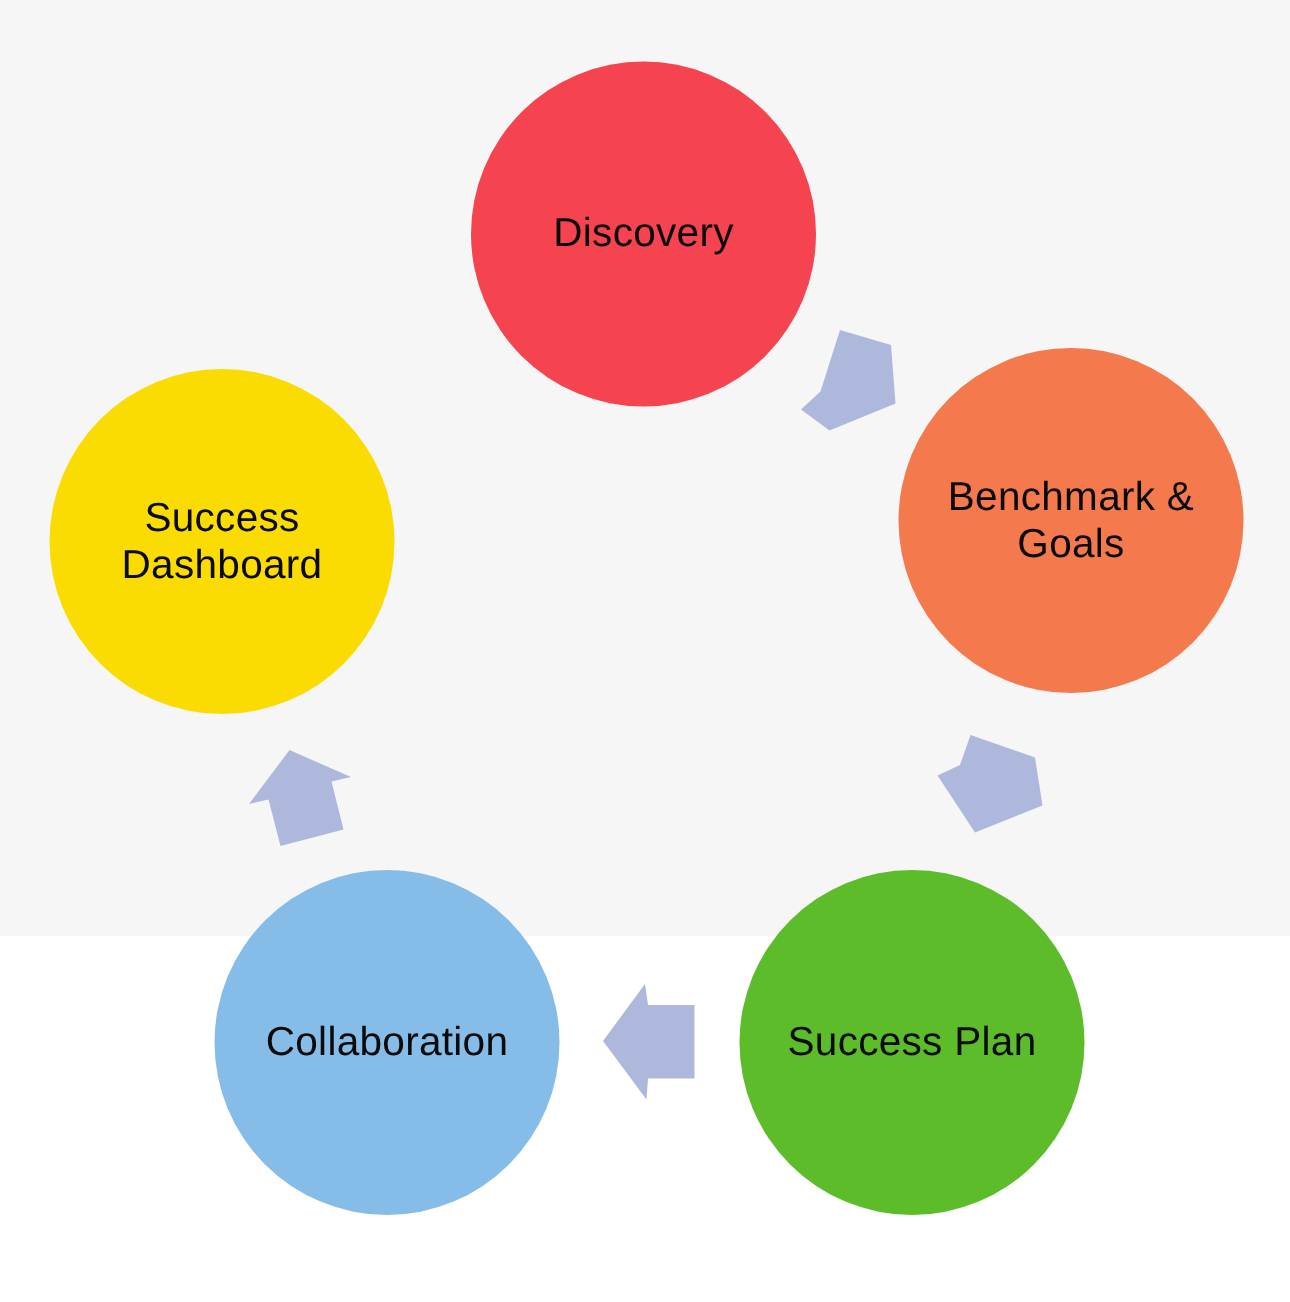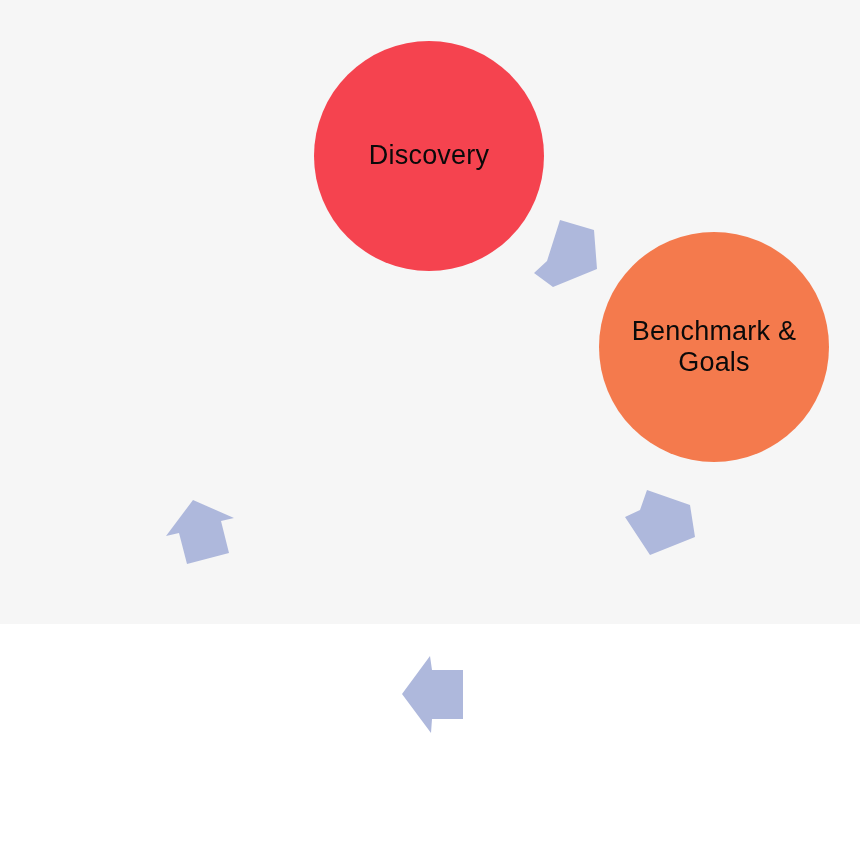--- a/index.html
+++ b/index.html
@@ -60,16 +60,25 @@
   </svg>
 
   <div class="node node-discovery" style="background: rgb(245, 67, 79);">
     <div class="node-label">Discovery</div>
   </div>
 
   <div class="node node-benchmark-goals" style="background: rgb(244, 122, 77);">
     <div class="node-label">Benchmark &amp; Goals</div>
   </div>
 
+  <div class="node node-success-plan" style="background: rgb(93, 188, 42);">
+    <div class="node-label">Success Plan</div>
+  </div>
 
+  <div class="node node-collaboration" style="background: rgb(134, 188, 232);">
+    <div class="node-label">Collaboration</div>
+  </div>
 
+  <div class="node node-success-dashboard" style="background: rgb(251, 220, 2);">
+    <div class="node-label">Success Dashboard</div>
+  </div>
 
 </div>
 
 </body></html>

